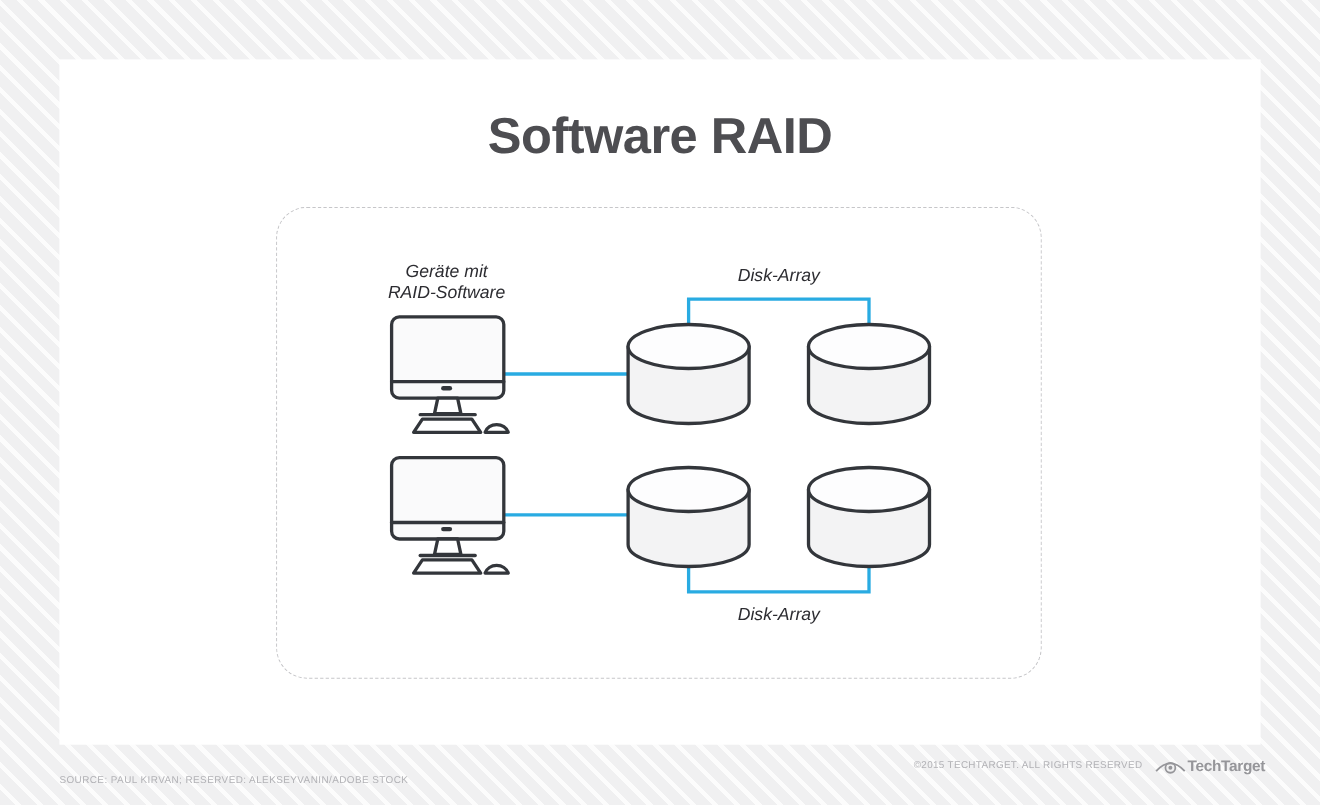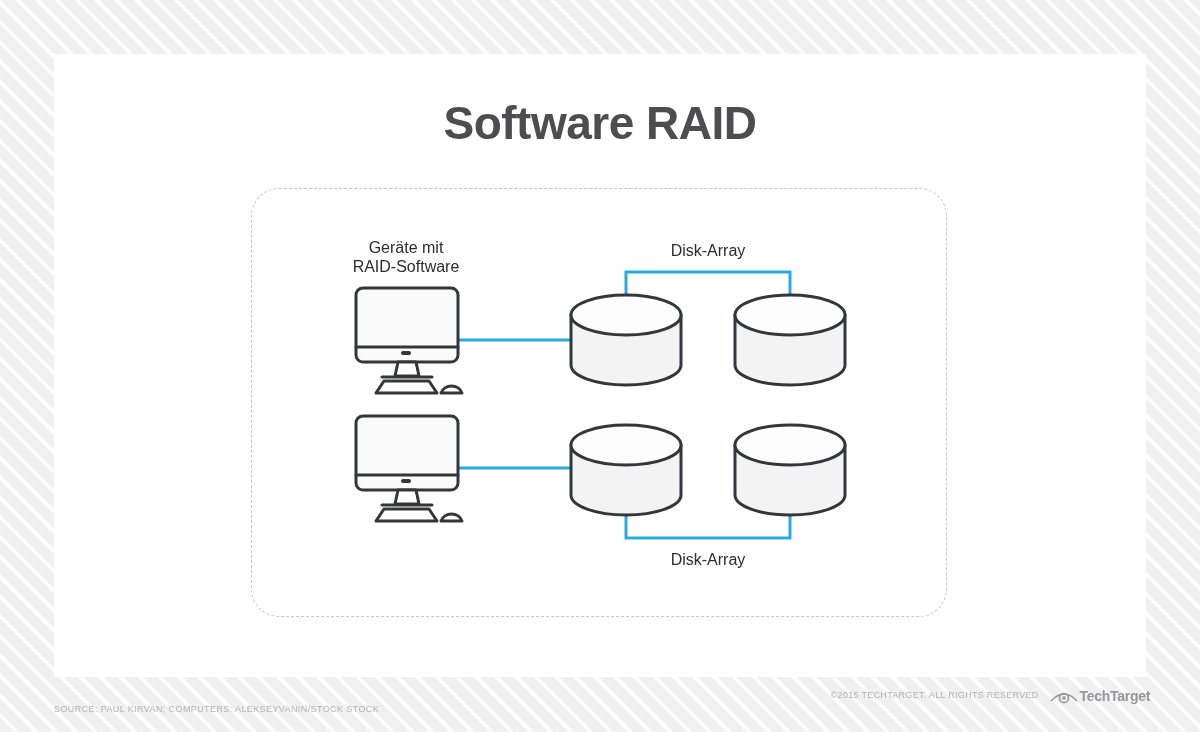--- a/index.html
+++ b/index.html
@@ -25,21 +25,21 @@
     position:absolute;left:0;top:96px;width:1200px;text-align:center;
     font-size:46px;font-weight:bold;letter-spacing:-0.5px;color:var(--title-gray);
   }
   .dashed-box{
     position:absolute;left:251px;top:188px;width:696px;height:429px;
     border:1.5px dashed var(--dash-gray);border-radius:28px;
   }
   .diagram-svg{position:absolute;left:0;top:0;width:1200px;height:732px;}
   .label{
     position:absolute;color:#2c2c31;font-size:16px;line-height:19px;
-    text-align:center;white-space:pre-line;
+    text-align:center;white-space:pre-line;font-style:italic;
   }
   .devices-label{left:306px;top:238px;width:200px;}
   .disk-array-top{left:608px;top:241px;width:200px;}
   .disk-array-bottom{left:608px;top:550px;width:200px;}
   .footer-source{
     position:absolute;left:54px;top:704px;
     font-size:9px;letter-spacing:0.4px;color:var(--footer-gray);
   }
   .footer-right{
     position:absolute;right:50px;top:688px;display:flex;align-items:flex-end;gap:9px;
@@ -115,21 +115,21 @@
     <path class="ol white-fill" d="M 384,381 L 429,381 L 437,393 L 376,393 Z"></path>
     <path class="ol white-fill" d="M 441,393 A 11,10 0 0 1 462,393 Z"></path>
   </g>
 </svg>
 
 <div class="label devices-label">Geräte mit
 RAID-Software</div>
 <div class="label disk-array-top">Disk-Array</div>
 <div class="label disk-array-bottom">Disk-Array</div>
 
-<div class="footer-source">SOURCE: PAUL KIRVAN; COMPUTERS: ALEKSEYVANIN/STOCK STOCK</div>
+<div class="footer-source">SOURCE: PAUL KIRVAN; RESERVED: ALEKSEYVANIN/ADOBE STOCK</div>
 
 <div class="footer-right">
   <div class="footer-copyright">©2015 TECHTARGET. ALL RIGHTS RESERVED</div>
   <div class="brand">
     <svg width="32" height="15" viewBox="0 0 32 15">
       <path class="eye" d="M 3,12 Q 16,-2 29,12"></path>
       <circle class="eye" cx="16" cy="9" r="4.5"></circle>
       <circle class="eye-dot" cx="16" cy="9" r="1.8"></circle>
     </svg>
     <div class="brand-word">TechTarget</div>

